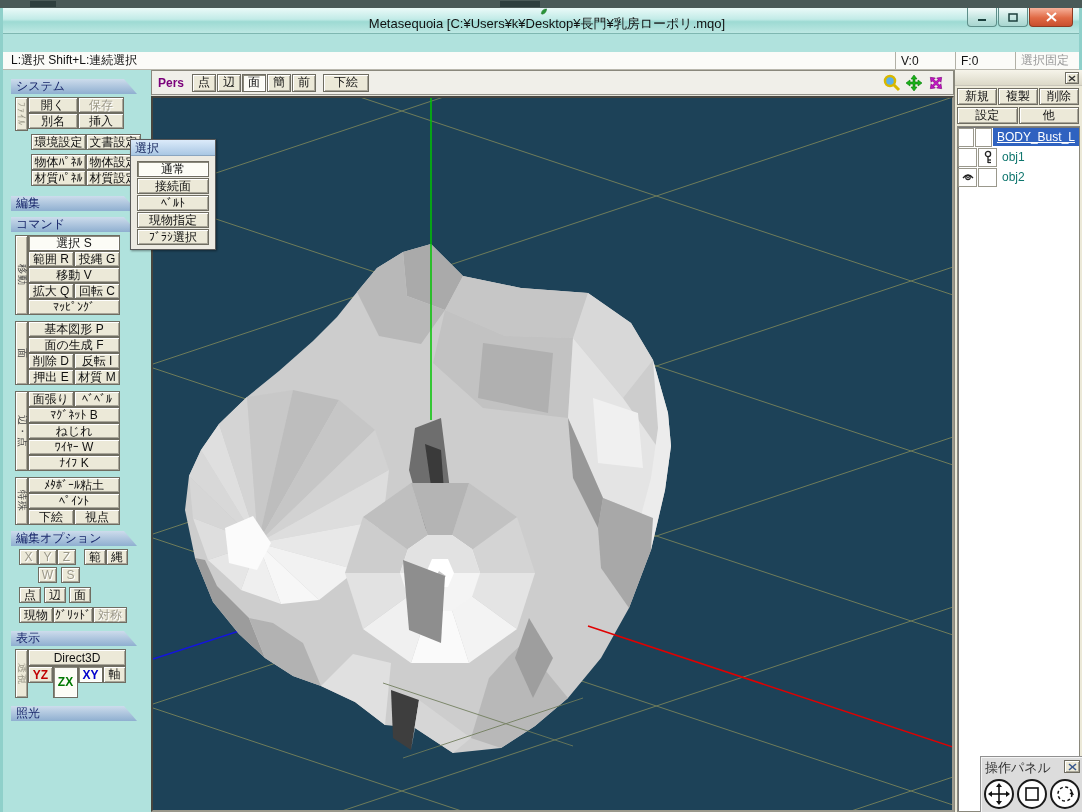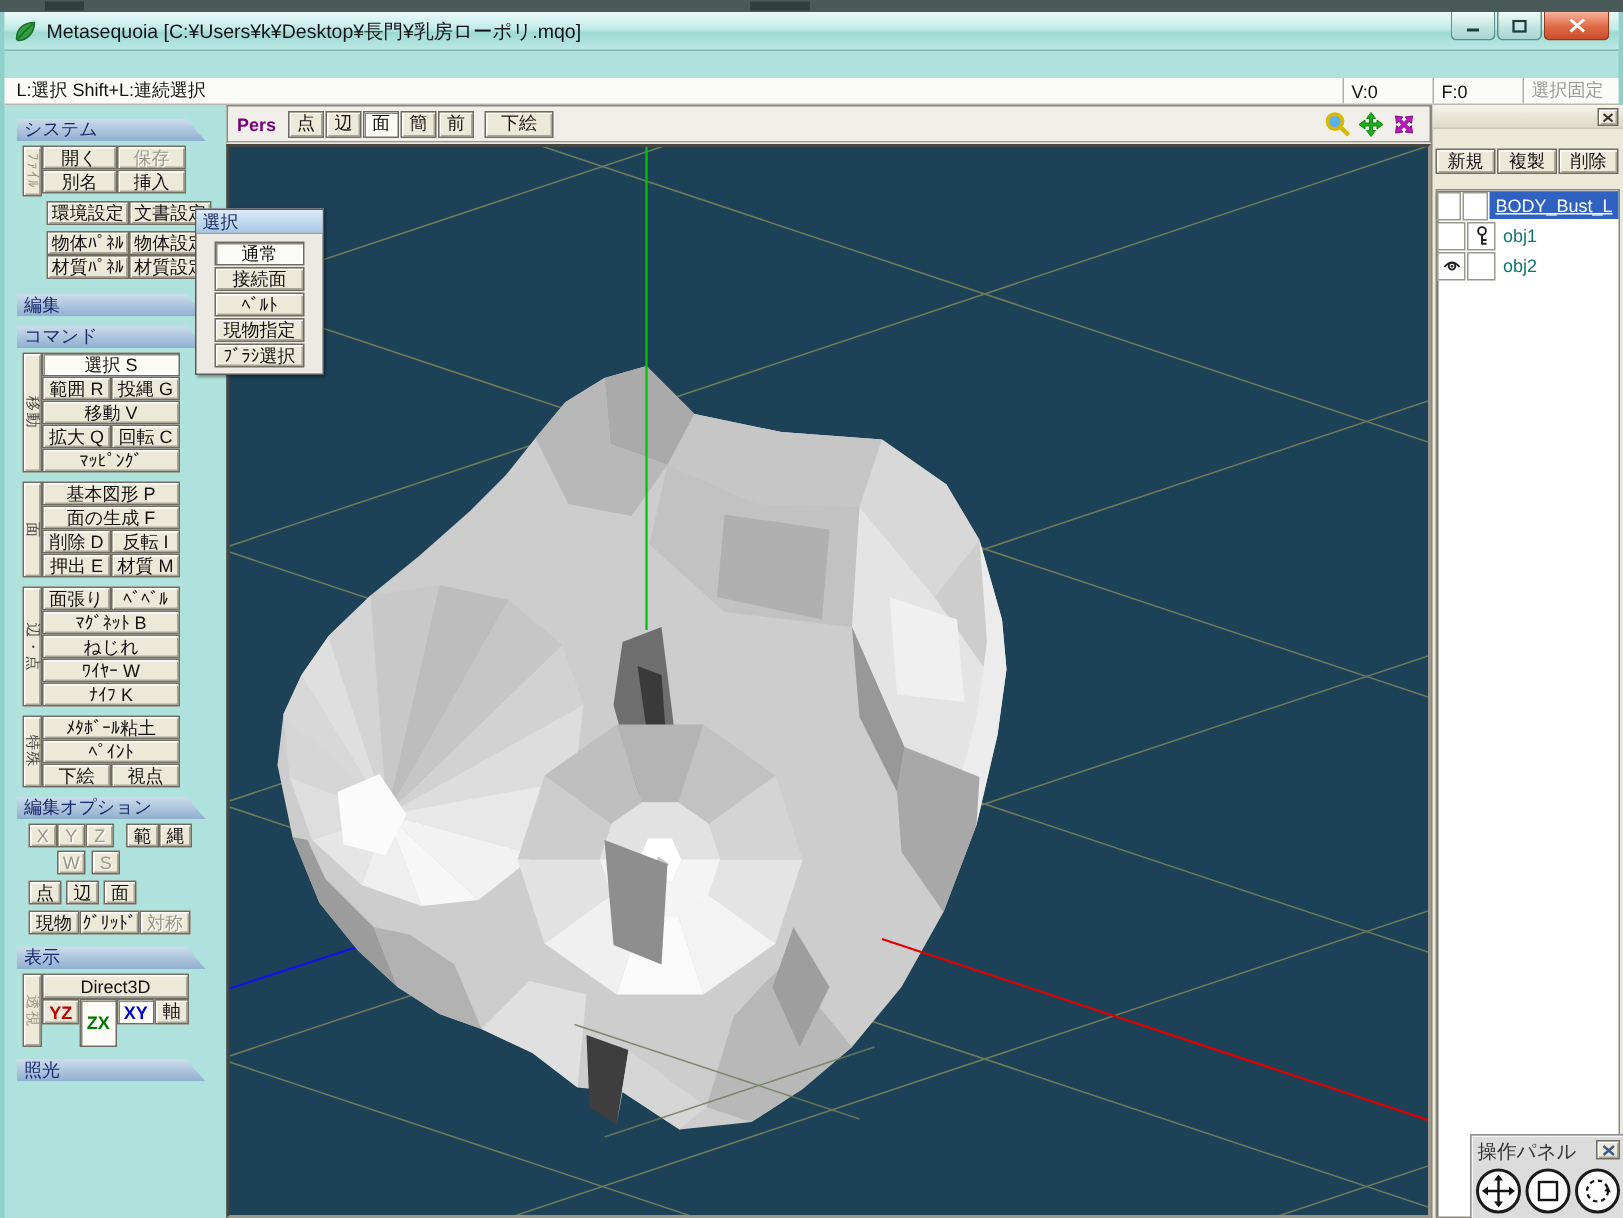--- a/index.html
+++ b/index.html
@@ -8,21 +8,21 @@
   *{box-sizing:border-box;}
   
   .desktop-strip{position:absolute;left:0;top:0;width:1082px;height:8px;
     background:linear-gradient(90deg,#2e3c3c 0%,#55716e 10%,#béady 0,#6d8a86 30%,#3d5350 52%,#5b7672 70%,#46605c 100%);}
   .desktop-strip .blob{position:absolute;top:1px;width:26px;height:6px;background:#233;opacity:.7;}
   
   .window{position:absolute;left:0;top:8px;width:1082px;height:804px;
     border-left:3px solid #8fd0ca;border-right:3px solid #8fd0ca;background:#b0e2dd;}
   .titlebar{position:absolute;left:0;top:0;width:100%;height:26px;
     background:linear-gradient(180deg,#eafaf8 0%,#c2ebe7 45%,#9ddad3 55%,#bde8e3 100%);
-    border-bottom:1px solid #7fb7b1;display:flex;align-items:center;padding-left:6px;}
+    border-bottom:1px solid #7fb7b1;display:flex;align-items:center;padding-left:6px;flex-direction:column;}
   .title-text{color:#111;font-size:13px;margin-left:6px;white-space:nowrap;}
   .win-buttons{position:absolute;right:6px;top:0;display:flex;}
   .win-btn{width:30px;height:19px;border:1px solid #5e8f8a;border-top:none;
     background:linear-gradient(180deg,#f2fbfa,#bfe3de 60%,#a8d6d0);
     border-radius:0 0 4px 4px;display:flex;align-items:center;justify-content:center;margin-left:1px;}
   .win-btn.close{width:44px;background:linear-gradient(180deg,#f7b29b,#e06944 55%,#c84f2e);border-color:#8d3b22;}
   
   .menubar{position:absolute;left:0;top:26px;width:100%;height:18px;background:#f0efe9;
     border-bottom:1px solid #c9c7bd;display:flex;align-items:center;padding-left:6px;}
   .menu-item{padding:0 9px;color:#111;height:100%;display:flex;align-items:center;}
@@ -66,28 +66,28 @@
   .vp-btn.wide{width:46px;margin-left:6px;}
   .vp-tools{margin-left:auto;display:flex;align-items:center;margin-right:8px;}
   .vp-tools svg{margin-left:4px;}
   .vp-canvas{flex:1;position:relative;background:#1d4258;border:2px inset #9a988c;overflow:hidden;}
   
   .sel-panel{position:absolute;left:127px;top:131px;width:86px;height:111px;
     background:#eceae2;border:1px solid #5a5a5a;box-shadow:1px 1px 2px rgba(0,0,0,.4);}
   .sel-header{height:16px;background:linear-gradient(180deg,#dcebfa,#a9c7e4);
     color:#1a2a60;padding-left:4px;line-height:16px;border-bottom:1px solid #8aa5c0;}
   .sel-body{display:flex;flex-direction:column;align-items:center;padding-top:5px;}
-  .sel-body .btn{width:60px;margin-bottom:1px;}
+  .sel-body .btn{width:72px;margin-bottom:1px;}
   
   .obj-panel{position:absolute;left:951px;top:62px;width:128px;bottom:0;background:#ece9d8;
     border-left:1px solid #8a887c;}
   .obj-top{height:16px;border-bottom:1px solid #c9c6ba;position:relative;
     background:linear-gradient(180deg,#f6f4ea,#dcd9c8);}
   .obj-close{position:absolute;right:3px;top:2px;width:14px;height:12px;font-size:9px;}
-  .obj-btnrow{display:flex;margin:13px 2px 0 2px;justify-content:flex-end;}
+  .obj-btnrow{display:flex;margin:2px 2px 0 2px;justify-content:flex-end;}
   .obj-btnrow .btn{flex:1;margin-right:1px;height:17px;}
   .obj-list{position:absolute;left:2px;right:2px;top:56px;bottom:0;background:#fff;
     border:1px solid #8a887c;box-shadow:inset 1px 1px 0 #777;}
   .obj-row{display:flex;height:20px;align-items:center;}
   .chk{width:19px;height:19px;border:1px solid #9a988c;background:#fff;margin-right:1px;
     display:flex;align-items:center;justify-content:center;}
   .obj-name{padding:0 4px;color:#0f766e;flex:1;height:18px;line-height:18px;}
   .obj-name.selected{background:#2f62c0;color:#fff;text-decoration:underline;}
   
   .op-panel{position:absolute;left:977px;top:748px;width:104px;height:64px;

